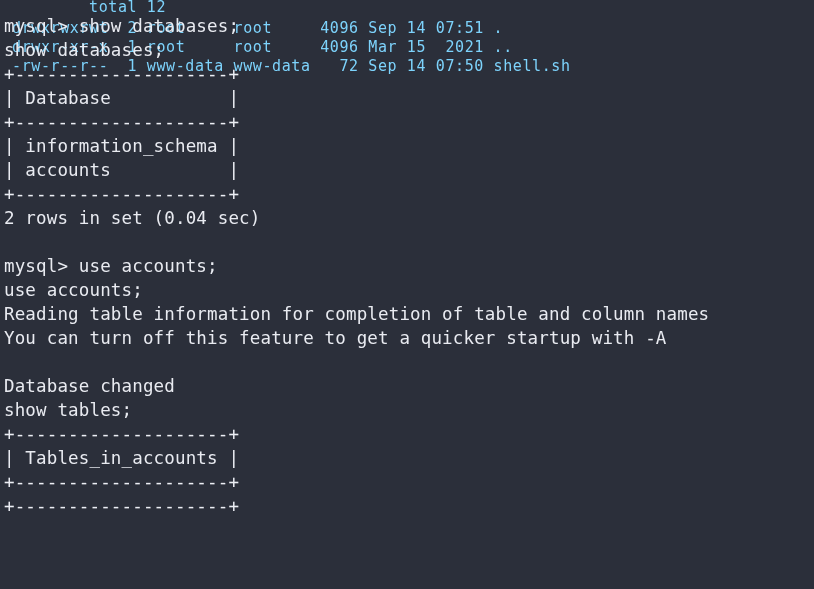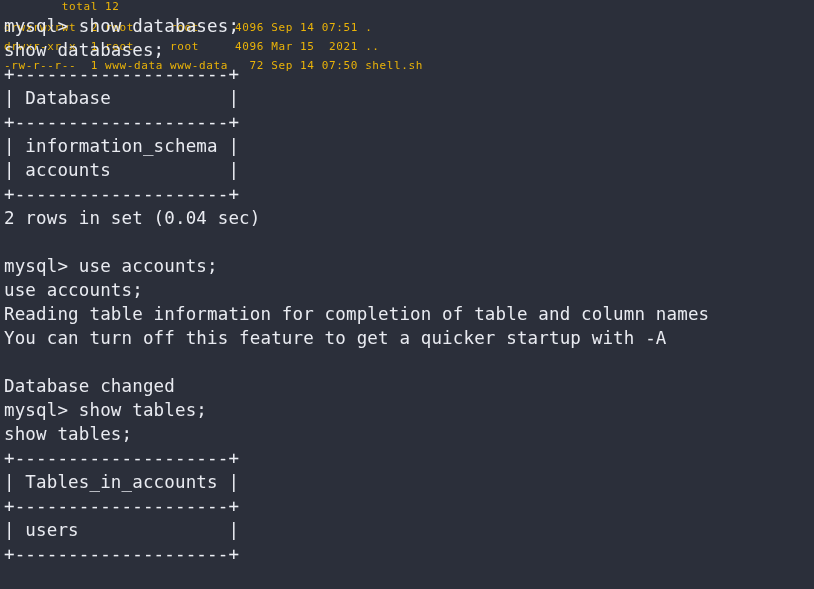--- a/index.html
+++ b/index.html
@@ -22,27 +22,27 @@
     position: absolute;
     left: 0;
     top: 0;
     width: 814px;
     height: 90px;
     z-index: 1;
     pointer-events: none;
   }
   .ghost-line {
     position: absolute;
-    left: 4px;
+    left: 12px;
     white-space: pre;
     font-family: "DejaVu Sans Mono", "Liberation Mono", monospace;
-    font-size: 11px;
+    font-size: 15px;
     line-height: 14px;
     letter-spacing: 0.6px;
-    color: #eab308;
+    color: #7dd3fc;
   }
   .ghost-line.g0 { top: 0px; }
   .ghost-line.g1 { top: 21px; }
   .ghost-line.g2 { top: 40px; }
   .ghost-line.g3 { top: 59px; }
 
   
   #output-layer {
     position: absolute;
     left: 0;
@@ -86,22 +86,20 @@
       <div class="term-line">| accounts           |</div>
       <div class="term-line rule">+--------------------+</div>
       <div class="term-line">2 rows in set (0.04 sec)</div>
       <div class="term-line blank"> </div>
       <div class="term-line">mysql&gt; use accounts;</div>
       <div class="term-line">use accounts;</div>
       <div class="term-line">Reading table information for completion of table and column names</div>
       <div class="term-line">You can turn off this feature to get a quicker startup with -A</div>
       <div class="term-line blank"> </div>
       <div class="term-line">Database changed</div>
-      <div class="term-line">mysql&gt; show tables;</div>
       <div class="term-line">show tables;</div>
       <div class="term-line rule">+--------------------+</div>
       <div class="term-line">| Tables_in_accounts |</div>
       <div class="term-line rule">+--------------------+</div>
-      <div class="term-line">| users              |</div>
       <div class="term-line rule">+--------------------+</div>
     </div>
 
 </div>
 
 </body></html>

